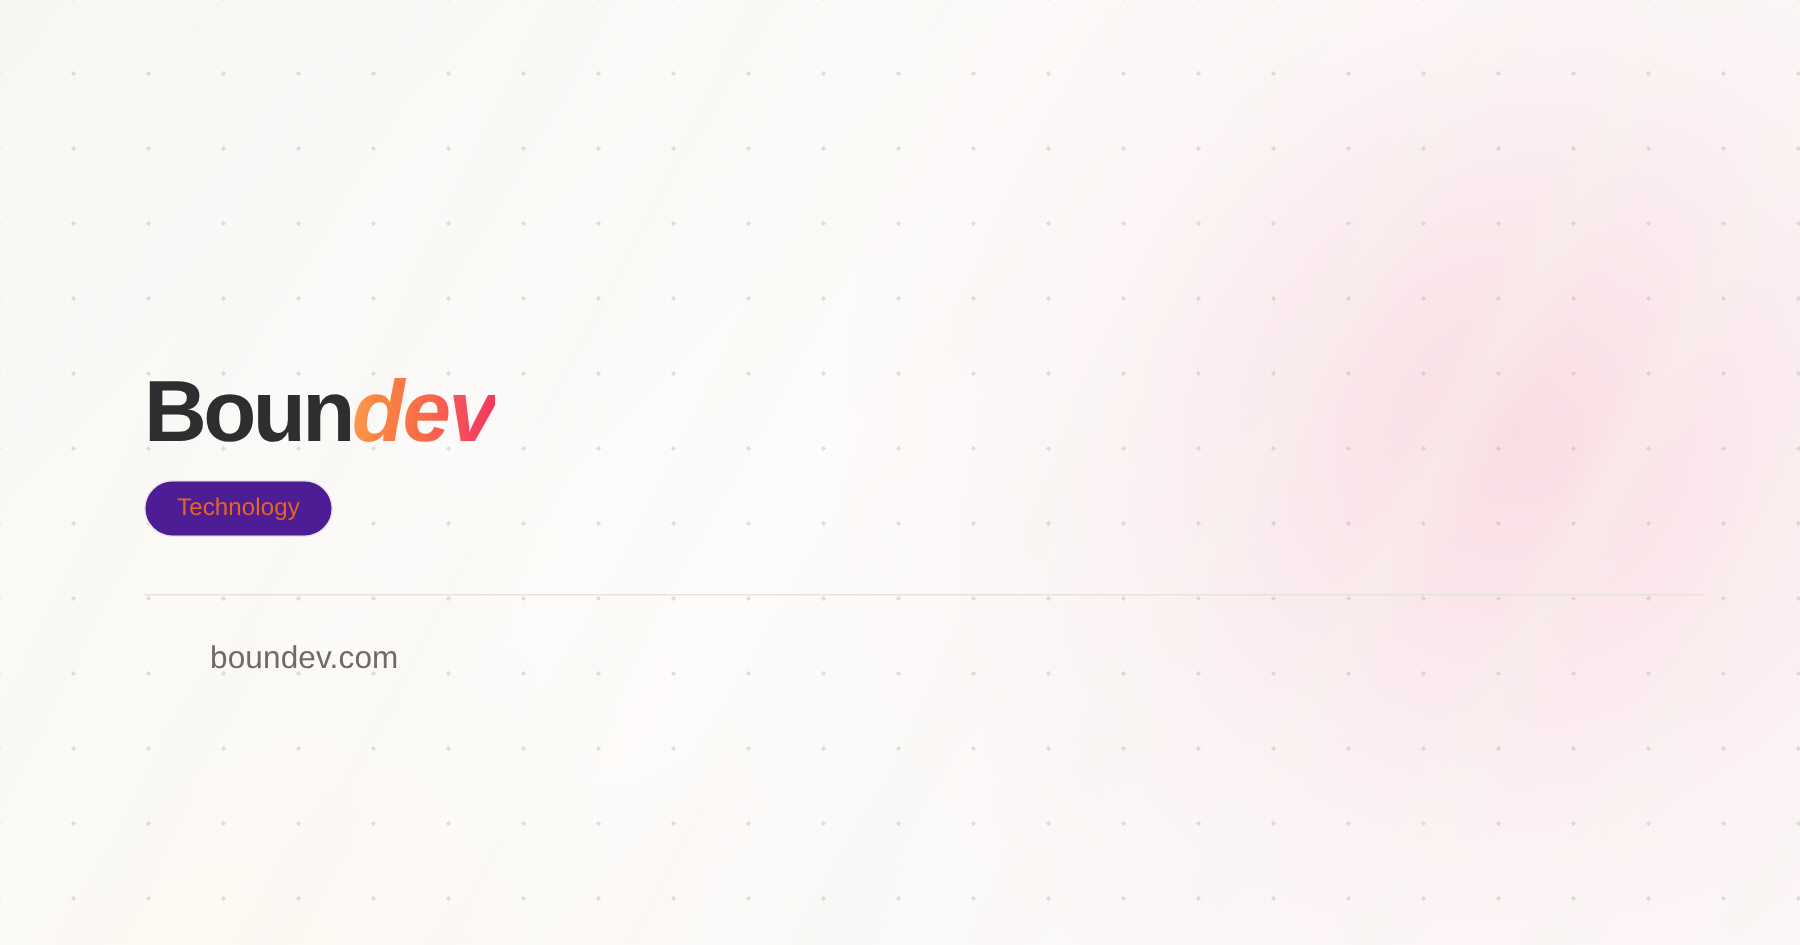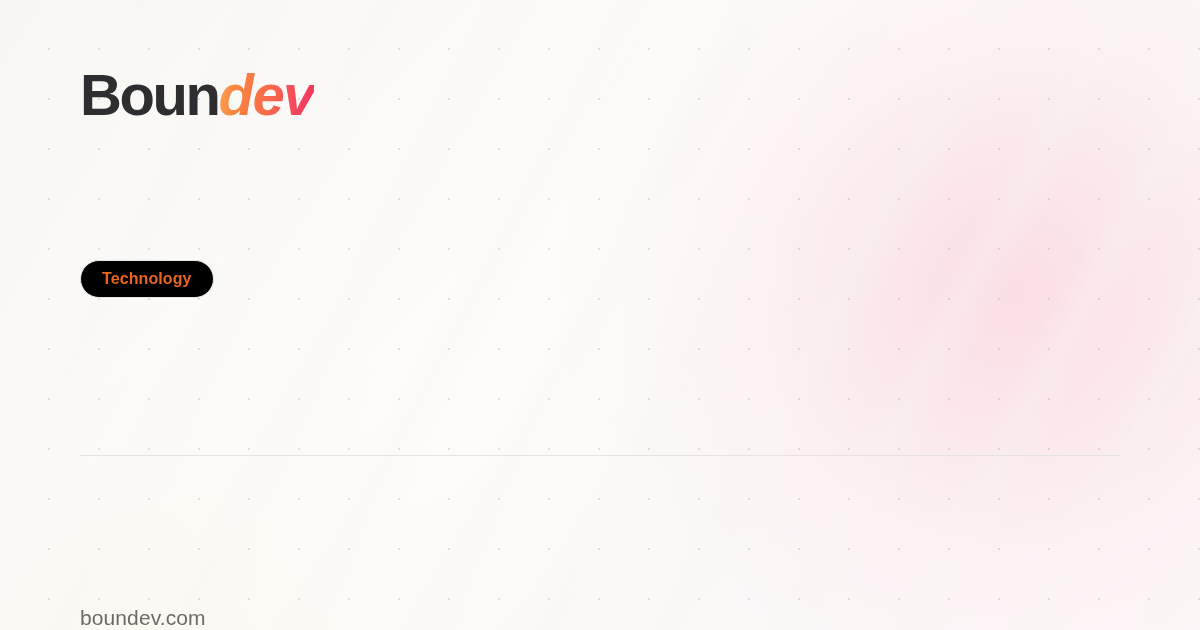--- a/index.html
+++ b/index.html
@@ -88,27 +88,27 @@
     inset: 0;
     background-image: radial-gradient(rgba(160,158,155,0.30) 1.4px, transparent 1.5px);
     background-size: 50px 50px;
     background-position: 24px 24px;
   }
 
   
 
   .content {
     position: absolute;
-    left: 80px;
+    left: 96px;
     top: 0;
     width: 1040px;
     height: 630px;
     display: flex;
     flex-direction: column;
-    justify-content: space-between;
+    justify-content: center;
   }
 
   .logo {
     margin-top: 66px;
     font-size: 58px;
     font-weight: 700;
     letter-spacing: -1.8px;
     line-height: 1;
     white-space: nowrap;
     user-select: none;
@@ -136,25 +136,25 @@
     display: flex;
   }
 
   .badge {
     display: inline-flex;
     align-items: center;
     justify-content: center;
     height: 38px;
     padding: 0 21px;
     border-radius: 19px;
-    background: #000000;
+    background: #4c1d95;
     border: 1px solid #e9e7e4;
     color: #e8641f;
     font-size: 16px;
-    font-weight: 700;
+    font-weight: 400;
     letter-spacing: 0.1px;
     white-space: nowrap;
   }
 
   .title {
     margin-top: 34px;
     max-width: 900px;
     font-size: 69px;
     line-height: 1.28;
     font-weight: 400;
@@ -169,20 +169,21 @@
     height: 1px;
     background: #e6e3df;
   }
 
   .footer {
     margin-top: 30px;
     font-size: 21px;
     font-weight: 400;
     letter-spacing: 0.1px;
     color: #6d6a67;
+    margin-left: 44px;
   }
 </style>
 </head>
 <body>
 
 <div class="card">
 
   <div class="bg-base"></div>
   <div class="bg-glow-warm"></div>
   <div class="bg-glow-rose"></div>

